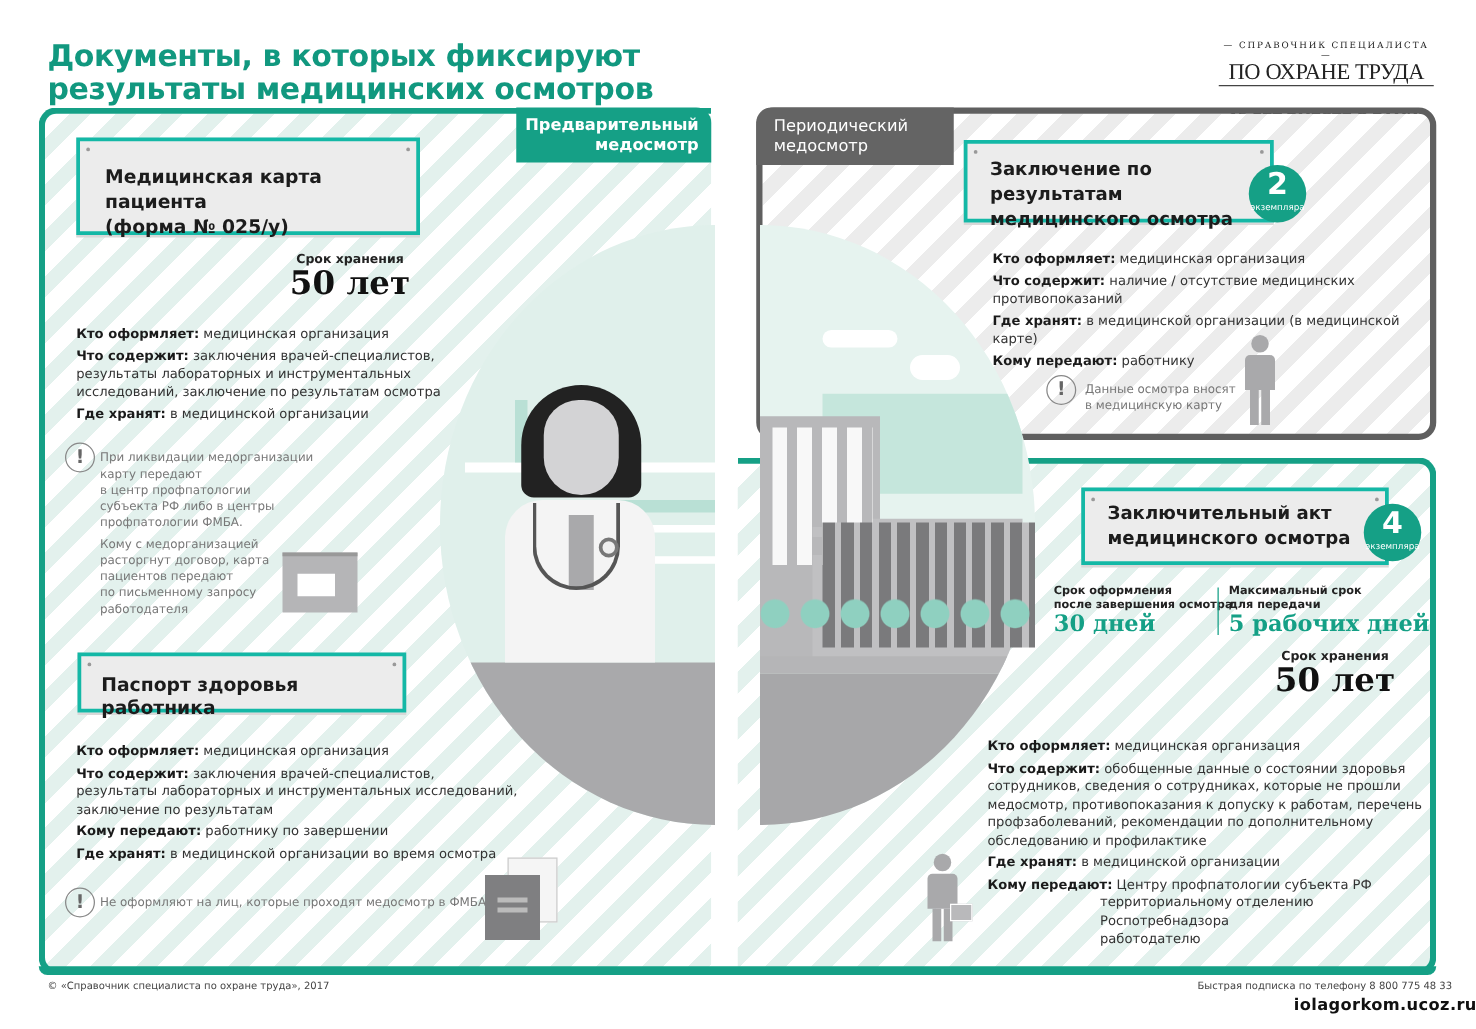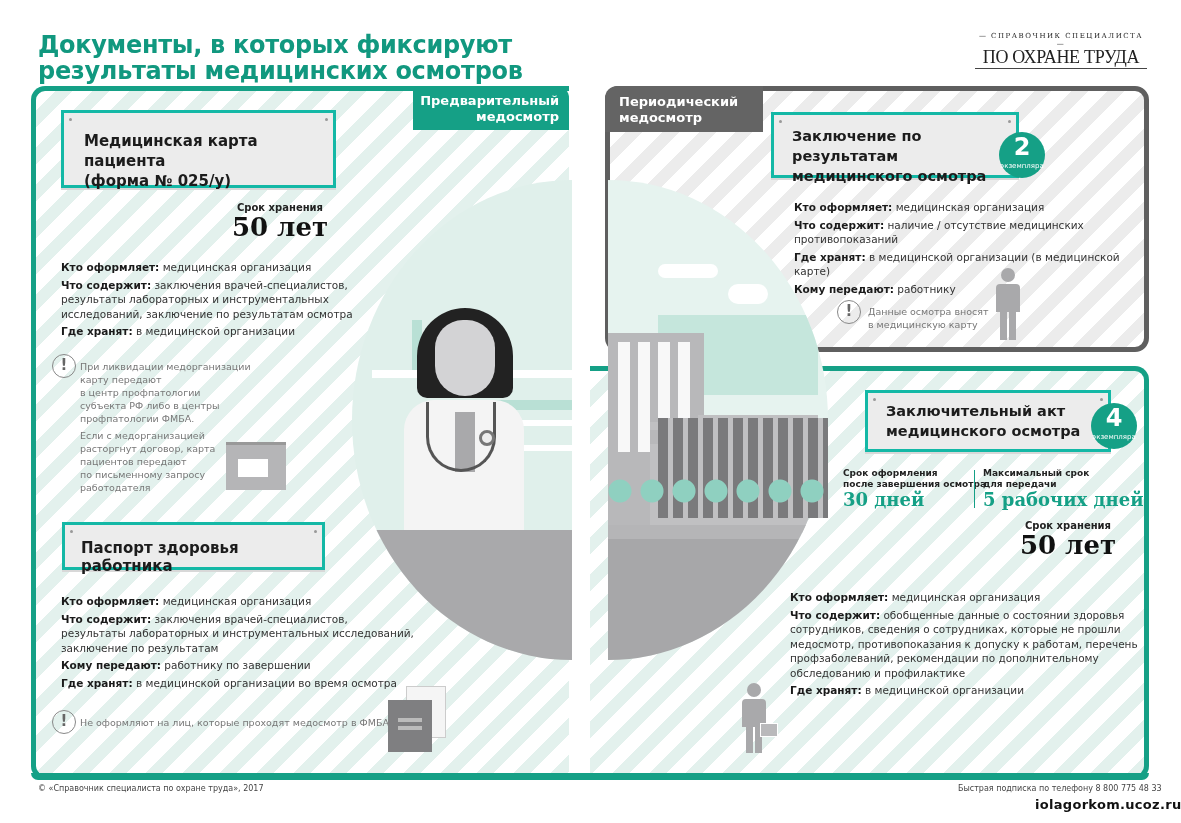--- a/index.html
+++ b/index.html
@@ -18,21 +18,21 @@
   
   .panel { border-radius: 14px; overflow: hidden;
     background: repeating-linear-gradient(135deg, #ffffff 0px, #ffffff 14px, #e3f1ed 14px, #e3f1ed 26px); }
   .panel.gray { background: repeating-linear-gradient(135deg, #ffffff 0px, #ffffff 14px, #ececec 14px, #ececec 26px); }
   .panel-left { left: 31px; top: 86px; width: 538px; height: 694px; border: 5px solid #15a086; border-right: none; border-radius: 14px 0 0 14px; }
   .panel-tr { left: 605px; top: 86px; width: 544px; height: 266px; border: 5px solid #5f5f5f; }
   .panel-br { left: 590px; top: 366px; width: 559px; height: 414px; border: 5px solid #15a086; border-left: none; border-radius: 0 14px 14px 0; }
   .bottom-bar { left: 31px; top: 773px; width: 1118px; height: 7px; background: #15a086; border-radius: 0 0 10px 10px; }
 
   .tab-green { left: 413px; top: 86px; width: 156px; height: 44px; background: #15a086; color: #fff; font-weight: bold; font-size: 13px; line-height: 16px; text-align: right; padding: 7px 10px 0 0; border-radius: 0 12px 0 0; }
-  .tab-gray { left: 605px; top: 86px; width: 158px; height: 46px; background: #646464; color: #fff; font-weight: bold; font-size: 13px; line-height: 16px; padding: 8px 0 0 14px; border-radius: 12px 0 0 0; }
+  .tab-gray { left: 605px; top: 86px; width: 158px; height: 46px; background: #646464; color: #fff; font-weight: normal; font-size: 13px; line-height: 16px; padding: 8px 0 0 14px; border-radius: 12px 0 0 0; }
 
   
   .card { background: #ececec; border: 3px solid #14b8a6; box-shadow: 0 2px 0 #d8d8d8; font-weight: bold; color: #1c1c1c; }
   .card::before, .card::after { content: ""; position: absolute; top: 5px; width: 3px; height: 3px; border-radius: 50%; background: #999; }
   .card::before { left: 5px; } .card::after { right: 5px; }
   .card1 { left: 61px; top: 110px; width: 275px; height: 78px; font-size: 15px; line-height: 20px; padding: 18px 0 0 20px; }
   .card2 { left: 62px; top: 522px; width: 263px; height: 48px; font-size: 15px; padding: 14px 0 0 16px; }
   .card3 { left: 771px; top: 112px; width: 248px; height: 66px; font-size: 14.5px; line-height: 20px; padding: 11px 0 0 18px; }
   .card4 { left: 865px; top: 390px; width: 246px; height: 62px; font-size: 14.5px; line-height: 20px; padding: 8px 0 0 18px; }
 
@@ -143,21 +143,21 @@
   <p><b>Где хранят:</b> <span>в медицинской организации</span></p>
 </div>
 <div class="abs warn-icon" style="left:52px;top:354px;">!</div>
 <div class="abs note" style="left:80px;top:360px;width:180px;">
   <div>При ликвидации медорганизации</div>
   <div>карту передают</div>
   <div>в центр профпатологии</div>
   <div>субъекта РФ либо в центры</div>
   <div>профпатологии ФМБА.</div>
   <div style="height:4px"></div>
-  <div>Если с медорганизацией</div>
+  <div>Кому с медорганизацией</div>
   <div>расторгнут договор, карта</div>
   <div>пациентов передают</div>
   <div>по письменному запросу</div>
   <div>работодателя</div>
 </div>
 <div class="abs" style="left:226px;top:442px;width:60px;height:48px;background:#b5b5b7;border-top:3px solid #999;">
   <div style="position:absolute;left:12px;top:14px;width:30px;height:18px;background:#fff;"></div>
 </div>
 
 <div class="abs card card2">Паспорт здоровья работника</div>
@@ -228,20 +228,23 @@
   <div class="store-val">50 лет</div>
 </div>
 <div class="abs info" style="left:790px;top:590px;width:360px;">
   <p><b>Кто оформляет:</b> <span>медицинская организация</span></p>
   <p><b>Что содержит:</b> <span>обобщенные данные о состоянии здоровья</span><br>
      <span>сотрудников, сведения о сотрудниках, которые не прошли</span><br>
      <span>медосмотр, противопоказания к допуску к работам, перечень</span><br>
      <span>профзаболеваний, рекомендации по дополнительному</span><br>
      <span>обследованию и профилактике</span></p>
   <p><b>Где хранят:</b> <span>в медицинской организации</span></p>
+  <p><b>Кому передают:</b> <span>Центру профпатологии субъекта РФ</span>
+     <span class="indent">территориальному отделению Роспотребнадзора</span>
+     <span class="indent">работодателю</span></p>
 </div>
 <div class="abs" style="left:740px;top:683px;width:40px;height:72px;">
   <div style="position:absolute;left:7px;top:0;width:14px;height:14px;border-radius:50%;background:#a9a9ab;"></div>
   <div style="position:absolute;left:2px;top:16px;width:24px;height:28px;background:#a9a9ab;border-radius:4px 4px 0 0;"></div>
   <div style="position:absolute;left:6px;top:44px;width:7px;height:26px;background:#a9a9ab;"></div>
   <div style="position:absolute;left:15px;top:44px;width:7px;height:26px;background:#a9a9ab;"></div>
   <div style="position:absolute;left:20px;top:40px;width:18px;height:14px;background:#b9b9bb;border:1.5px solid #fff;"></div>
 </div>
 
 <div class="abs footer-l">© «Справочник специалиста по охране труда», 2017</div>

